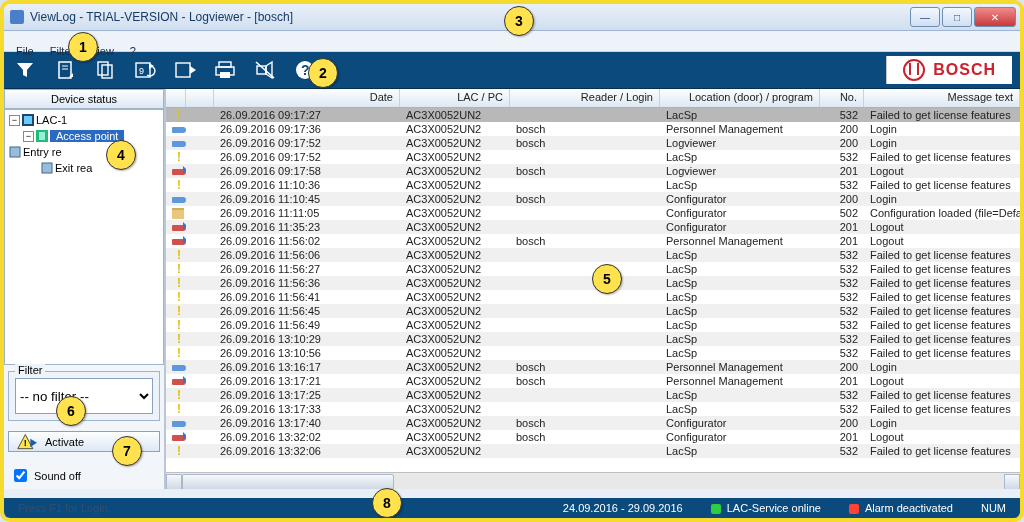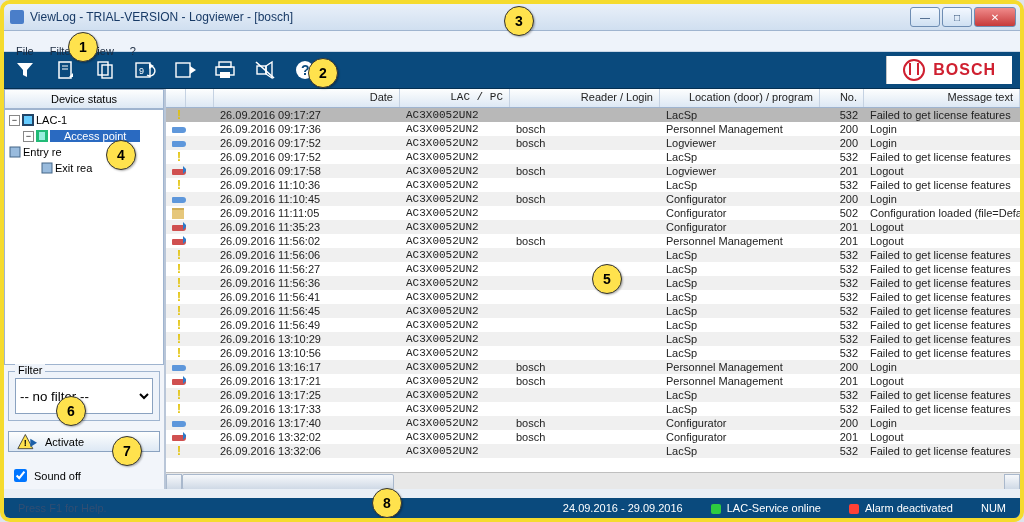--- a/index.html
+++ b/index.html
@@ -22,41 +22,41 @@
   .brand .ring::after{content:"";position:absolute;left:4px;top:2px;width:6px;height:12px;border-left:2px solid #cf2030;border-right:2px solid #cf2030;}
   .brand .txt{color:#cf2030;}
   
   .main{display:flex;height:400px;}
   .left{width:160px;background:#f2f5fa;border-right:2px solid #b9c6d8;display:flex;flex-direction:column;}
   .left .hdr{height:18px;text-align:center;border:1px solid #9fb4cf;background:linear-gradient(#fdfefe,#dde8f4);font-size:11px;line-height:18px;}
   .tree{flex:0 0 auto;border:1px solid #9fb4cf;background:#fff;margin:0;height:250px;overflow:hidden;padding:2px 0;}
   .tree .row{display:flex;align-items:center;height:16px;padding-left:4px;gap:2px;}
   .tree .exp{width:9px;height:9px;border:1px solid #888;display:flex;align-items:center;justify-content:center;font-size:9px;line-height:1;}
   .tree .ticon{width:12px;height:12px;}
-  .tree .sel{background:#2a6ac1;color:#fff;padding:0 14px;}
+  .tree .sel{background:#2a6ac1;color:#fff;padding:0 6px;}
   .filterbox{margin:6px 4px 0 4px;border:1px solid #9fb4cf;padding:6px;background:#eef3fa;position:relative;}
   .filterbox .lbl{position:absolute;top:-8px;left:6px;background:#eef3fa;padding:0 3px;}
   .filterbox select{width:100%;height:36px;border:1px solid #8aa2c0;background:#fff;}
   .activatebtn{margin:10px 4px;height:30px;border:1px solid #8aa2c0;background:linear-gradient(#fdfefe,#dde8f4);display:flex;align-items:center;gap:8px;padding:0 8px;}
   .activatebtn .warn{width:20px;height:18px;}
   .sound{margin:4px 6px;display:flex;align-items:center;gap:4px;}
   
   .gridwrap{flex:1;display:flex;flex-direction:column;background:#fff;overflow:hidden;}
   .gridhdr{display:flex;height:18px;background:linear-gradient(#fdfefe,#dde8f4);border-bottom:1px solid #9fb4cf;}
   .gridhdr .cell{border-right:1px solid #c5d2e2;padding:2px 6px;box-sizing:border-box;white-space:nowrap;overflow:hidden;color:#222;text-align:right;}
   .gridbody{flex:1;overflow-y:scroll;overflow-x:hidden;}
   .gr{display:flex;height:14px;line-height:14px;white-space:nowrap;}
   .gr:nth-child(odd){background:#f0f0f0;}
   .gr:nth-child(even){background:#ffffff;}
   .gr.sel{background:#b8b8b8;}
   .gr .cell{padding:0 6px;box-sizing:border-box;overflow:hidden;color:#222;}
   .c-icon{width:20px;flex:0 0 20px;}
   .c-icon2{width:28px;flex:0 0 28px;}
   .c-date{width:186px;flex:0 0 186px;}
-  .c-lac{width:110px;flex:0 0 110px;font-family:Liberation Mono, monospace;}
+  .c-lac{width:110px;flex:0 0 110px;}
   .c-reader{width:150px;flex:0 0 150px;}
   .c-loc{width:160px;flex:0 0 160px;}
   .c-no{width:44px;flex:0 0 44px;text-align:right;}
   .c-msg{flex:1;}
   .ic{display:inline-block;width:14px;height:12px;}
   
   .i-warn{color:#e2c100;font-weight:bold;font-size:12px;line-height:12px;text-align:center;}
   .i-key{background:#5e97db;border-radius:2px 6px 6px 2px;height:6px;margin-top:3px;}
   .i-keyout{background:#d05050;border-radius:2px 6px 6px 2px;height:6px;margin-top:3px;position:relative;}
   .i-keyout::after{content:"";position:absolute;right:-5px;top:-3px;border:4px solid transparent;border-left-color:#2e79c7;}
@@ -477,21 +477,21 @@
         </div>
       <div class="hscroll">
         <div class="arr l"></div>
         <div class="thumb"></div>
         <div class="arr r"></div>
       </div>
     </div>
   </div>
 
   <div class="status">
-    <div class="cell" style="color:#314e73">Press F1 for Help.</div>
+    <div class="cell" style="color:#314e73">Press F1 for Login.</div>
     <div class="sep"></div>
     <div class="cell">24.09.2016 - 29.09.2016</div>
     <div class="cell"><span class="led g"></span><span>LAC-Service online</span></div>
     <div class="cell"><span class="led r"></span><span>Alarm deactivated</span></div>
     <div class="cell">NUM</div>
   </div>
 
   <div class="co" style="left:64px;top:28px">1</div>
   <div class="co" style="left:304px;top:54px">2</div>
   <div class="co" style="left:500px;top:2px">3</div>

